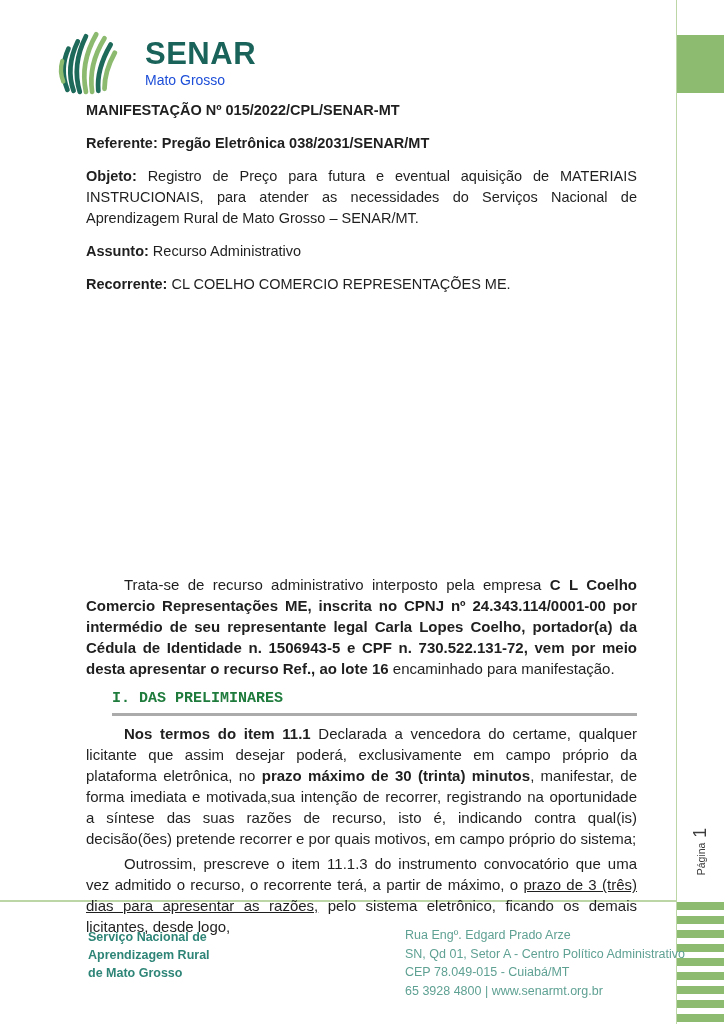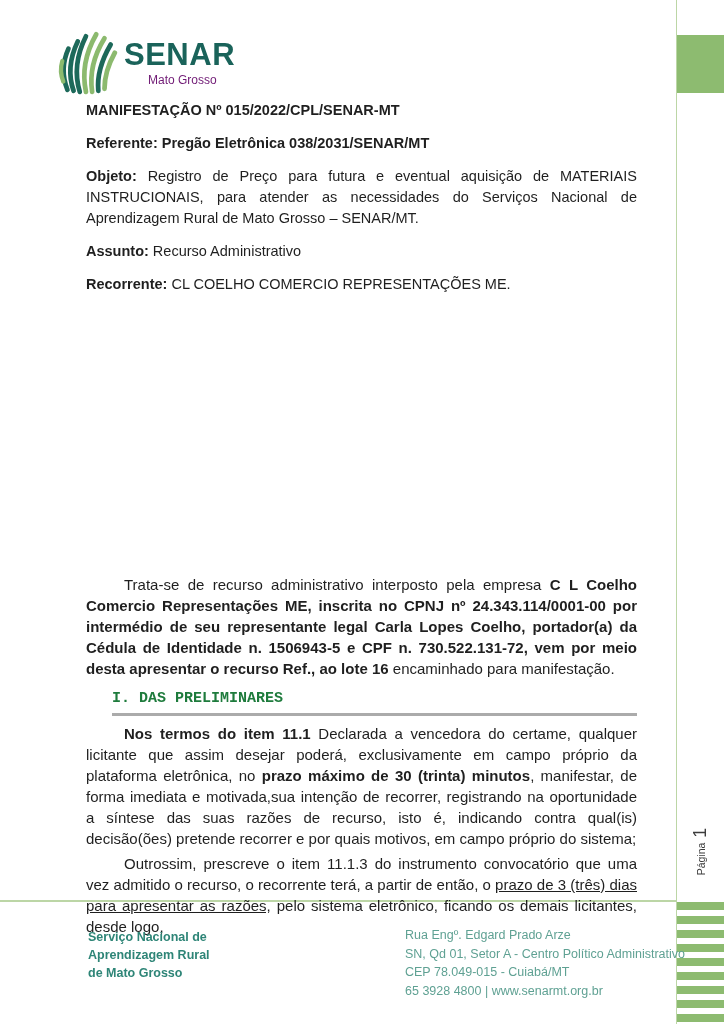--- a/index.html
+++ b/index.html
@@ -13,24 +13,24 @@
   .stripes{position:absolute;left:677px;top:902px;width:47px;height:122px;
     background:repeating-linear-gradient(180deg,#8dbb70 0px,#8dbb70 8px,#ffffff 8px,#ffffff 14px);}
   .footer-line{position:absolute;left:0;top:900px;width:676px;height:2px;background:#bcd6a6;}
   .page-indicator{position:absolute;left:677px;top:808px;width:47px;height:86px;
     display:flex;align-items:center;justify-content:center;}
   .page-indicator .rot{transform:rotate(-90deg);white-space:nowrap;display:flex;
     align-items:center;gap:5px;color:#3c3c3c;}
   .pn-label{font-size:10.5px;}
   .pn-num{font-size:18px;}
   
-  .logo{position:absolute;left:56px;top:26px;display:flex;align-items:center;gap:6px;}
+  .logo{position:absolute;left:56px;top:26px;display:flex;align-items:center;gap:27px;}
   .logo svg{width:62px;height:70px;}
   .brand{font-size:31px;font-weight:bold;color:#1a635a;letter-spacing:0.5px;line-height:1;}
-  .region{font-size:12px;color:#701a75;margin-top:3px;margin-left:24px;}
+  .region{font-size:14px;color:#1d4ed8;margin-top:3px;}
   
   .doc-head{position:absolute;left:86px;top:100px;width:551px;font-size:14.5px;line-height:21px;}
   .doc-head p{margin:0 0 12px 0;text-align:justify;}
   .doc-head .ttl{font-weight:bold;}
   .lbl{font-weight:bold;}
   
   .doc-body{position:absolute;left:86px;top:574px;width:551px;font-size:15px;line-height:21px;text-align:justify;}
   .doc-body p{margin:0;}
   .indent{text-indent:38px;}
   .section-heading{margin:9px 0 0 26px;padding-bottom:4px;border-bottom:3px solid #ababab;
@@ -86,21 +86,21 @@
   <p><span class="lbl">Recorrente: </span><span>CL COELHO COMERCIO REPRESENTAÇÕES ME.</span></p>
 </div>
 
 <div class="doc-body">
   <p class="indent"><span>Trata-se de recurso administrativo interposto pela empresa </span><b>C L Coelho Comercio Representações ME, inscrita no CPNJ nº 24.343.114/0001-00 por intermédio de seu representante legal Carla Lopes Coelho, portador(a) da Cédula de Identidade n. 1506943-5 e CPF n. 730.522.131-72, vem por meio desta apresentar o recurso Ref., ao lote 16</b><span> encaminhado para manifestação.</span></p>
 
   <div class="section-heading">I. DAS PRELIMINARES</div>
 
   <p class="indent p2"><b>Nos termos do item 11.1</b><span> Declarada a vencedora do certame, qualquer licitante que assim desejar poderá, exclusivamente em campo próprio da plataforma eletrônica, no </span><b>prazo máximo de 30 (trinta) minutos</b><span>, manifestar, de forma imediata e motivada,sua intenção de recorrer, registrando na oportunidade a síntese das suas razões de recurso, isto é, indicando contra qual(is) decisão(ões) pretende recorrer e por quais motivos, em campo próprio do sistema;</span></p>
 
-  <p class="indent p3"><span>Outrossim, prescreve o item 11.1.3 do instrumento convocatório que uma vez admitido o recurso, o recorrente terá, a partir de então, o </span><span class="u">prazo de 3 (três) dias para apresentar as razões,</span><span> pelo sistema eletrônico, ficando os demais licitantes, desde logo,</span></p>
+  <p class="indent p3"><span>Outrossim, prescreve o item 11.1.3 do instrumento convocatório que uma vez admitido o recurso, o recorrente terá, a partir de máximo, o </span><span class="u">prazo de 3 (três) dias para apresentar as razões,</span><span> pelo sistema eletrônico, ficando os demais licitantes, desde logo,</span></p>
 </div>
 
 <div class="footer-org">
   <span>Serviço Nacional de</span>
   <span>Aprendizagem Rural</span>
   <span>de Mato Grosso</span>
 </div>
 <div class="footer-addr">
   <span>Rua Engº. Edgard Prado Arze</span>
   <span>SN, Qd 01, Setor A - Centro Político Administrativo</span>

